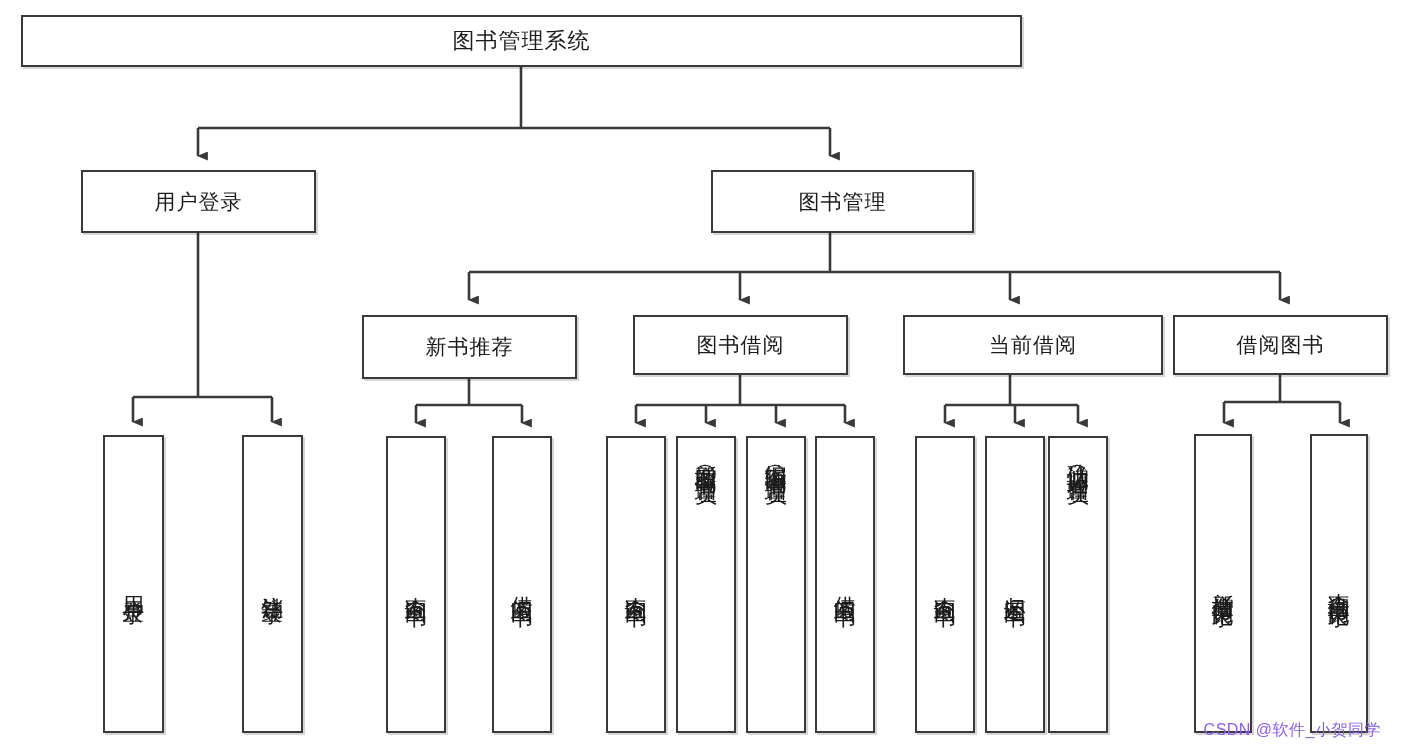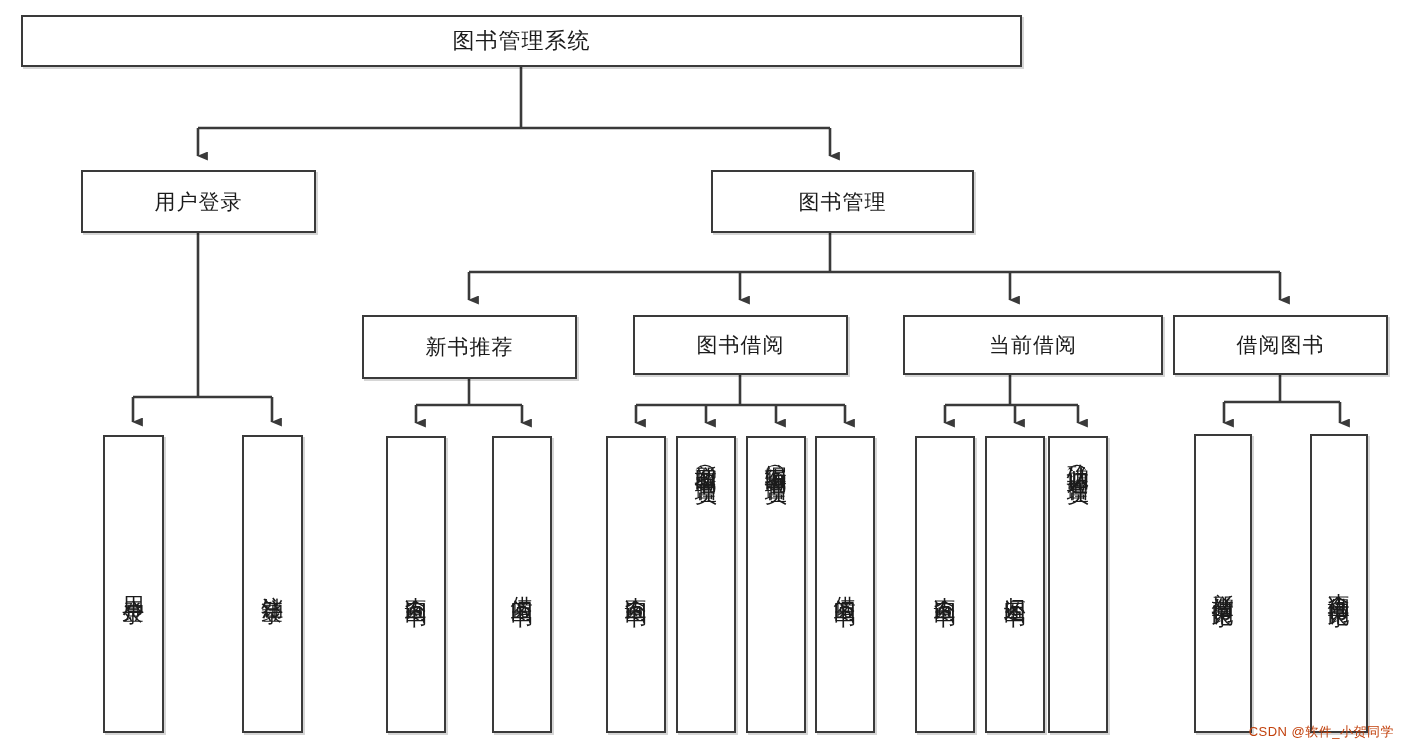--- a/index.html
+++ b/index.html
@@ -61,24 +61,24 @@
     line-height: 1.16;
     letter-spacing: 3px;
     white-space: nowrap;
   }
   .node.v.mid {
     align-items: center;
     padding-top: 0;
   }
   .watermark {
     position: absolute;
-    right: 11px;
+    right: 24px;
     bottom: 6px;
-    font-size: 13px;
-    color: #c2410c;
+    font-size: 16px;
+    color: #8b5cf6;
     letter-spacing: 0.5px;
     white-space: nowrap;
     user-select: none;
   }
 </style>
 </head>
 <body>
 
 <div id="canvas">
 

